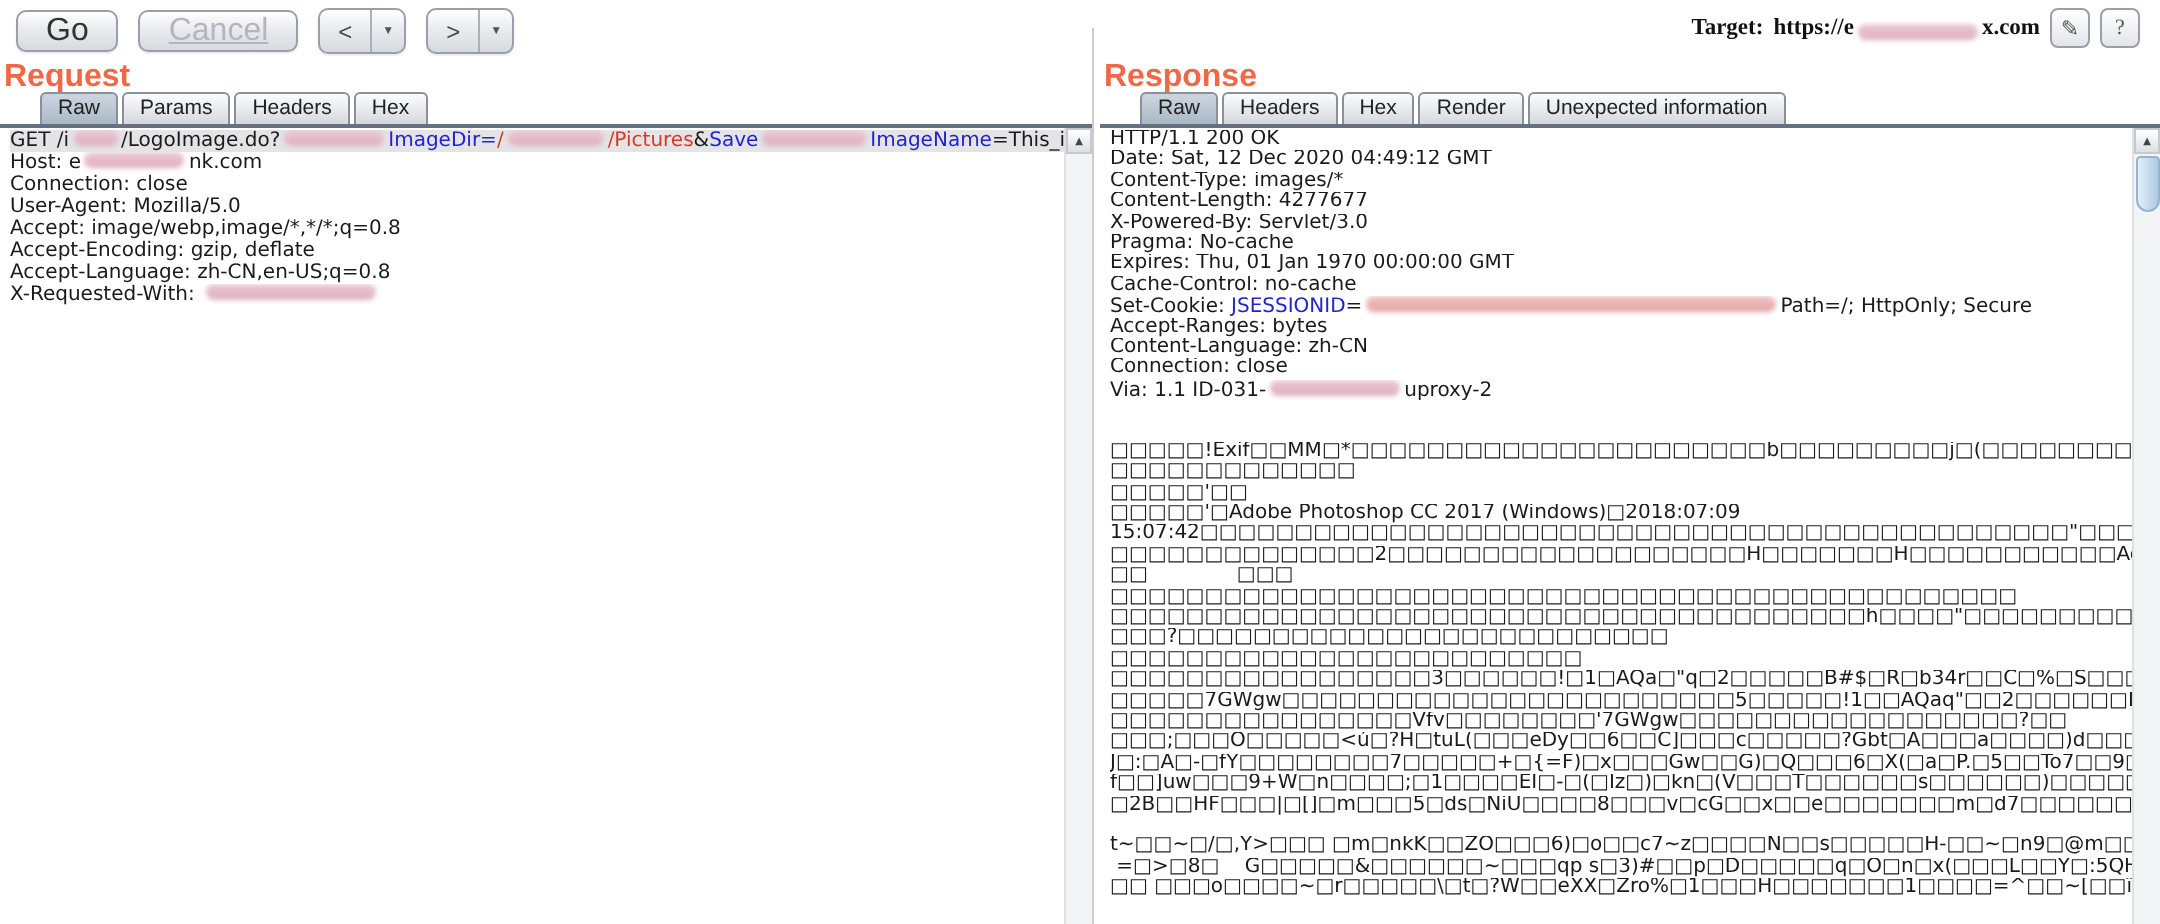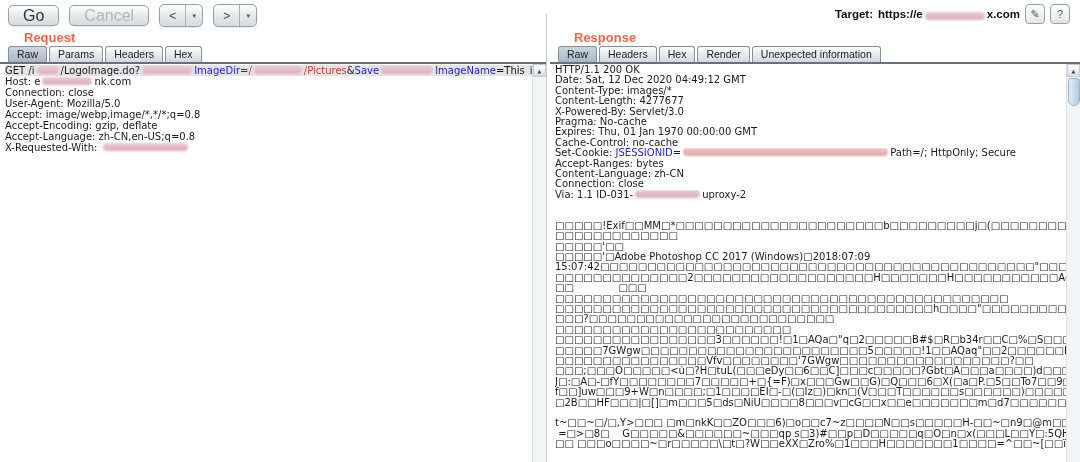--- a/index.html
+++ b/index.html
@@ -4,42 +4,42 @@
 <style>
   html,body{margin:0;padding:0;background:#ffffff;}
   body{width:1080px;height:462px;overflow:hidden;font-family:"Liberation Sans","DejaVu Sans",sans-serif;position:relative;}
 
   
   .toolbar{position:absolute;top:0;left:0;right:0;height:28px;background:#ffffff;}
   .btnrow{position:absolute;top:4px;left:8px;display:flex;gap:10px;align-items:center;}
   .btn{height:21px;min-width:50px;border:1px solid #9aa0a9;border-radius:5px;
        background:linear-gradient(#ffffff,#e9ebee 45%,#d7dadf);font-size:16px;color:#333;
        font-family:inherit;padding:0 14px;cursor:pointer;box-shadow:0 1px 1px rgba(0,0,0,.08);}
-  .btn.disabled{color:#b3b6ba;}
+  .btn.disabled{color:#b3b6ba;text-decoration:underline;}
   .split{height:21px;display:inline-flex;align-items:stretch;border:1px solid #9aa0a9;border-radius:5px;
          background:linear-gradient(#ffffff,#e9ebee 45%,#d7dadf);overflow:hidden;box-shadow:0 1px 1px rgba(0,0,0,.08);}
   .split .main{display:flex;align-items:center;padding:0 9px;font-size:12px;color:#444;cursor:pointer;}
   .split .arrow{display:flex;align-items:center;padding:0 5px;font-size:6px;color:#555;border-left:1px solid #aab0b8;cursor:pointer;}
 
-  .targetbar{position:absolute;top:4px;right:10px;display:flex;align-items:center;gap:5px;}
+  .targetbar{position:absolute;top:4px;right:10px;display:flex;align-items:center;gap:5px;font-family:Liberation Serif, serif;}
   .tlabel{font-weight:bold;font-size:11.5px;color:#111;}
   .turl{font-weight:bold;font-size:11.5px;color:#111;display:inline-flex;align-items:flex-end;}
   .iconbtn{width:20px;height:20px;border:1px solid #9aa0a9;border-radius:4px;
            background:linear-gradient(#ffffff,#e3e5e9);font-size:11px;color:#555;cursor:pointer;
            display:flex;align-items:center;justify-content:center;padding:0;font-family:inherit;}
 
   
   .panel{position:absolute;top:28px;bottom:0;background:#ffffff;}
   .panel.request{left:0;width:546px;}
   .panel.response{left:550px;width:530px;}
   .vdivider{position:absolute;top:14px;bottom:0;left:546px;width:1px;background:#c9ccd1;}
 
-  .ptitle{position:absolute;top:2px;left:24px;font-size:13px;font-weight:bold;color:#f06848;}
+  .ptitle{position:absolute;top:2px;left:2px;font-size:16px;font-weight:bold;color:#f06848;}
   .tabbar{position:absolute;top:16px;left:0;right:0;height:18px;display:flex;align-items:flex-end;
-          padding-left:8px;border-bottom:2px solid #667080;}
+          padding-left:20px;border-bottom:2px solid #667080;}
   .tab{height:15px;line-height:15px;padding:0 8px;margin-right:2px;font-size:10.5px;color:#222;
        border:1px solid #8a909a;border-bottom:none;border-radius:3px 3px 0 0;
        background:linear-gradient(#fcfcfd,#d4d8dd);cursor:pointer;white-space:nowrap;}
   .tab.sel{background:linear-gradient(#cdd6e0,#a9b8c6);}
 
   .msgarea{position:absolute;top:36px;left:2px;right:0;bottom:0;background:#ffffff;overflow:hidden;}
   .lines{position:absolute;top:1px;left:3px;right:14px;bottom:0;overflow:hidden;}
   .msg{font-family:"DejaVu Sans","Liberation Sans",sans-serif;font-size:10px;color:#1a1a1a;}
   .request .line{height:11px;line-height:11px;white-space:pre;overflow:hidden;}
   .response .line{height:10.4px;line-height:10.4px;white-space:pre;overflow:hidden;}

